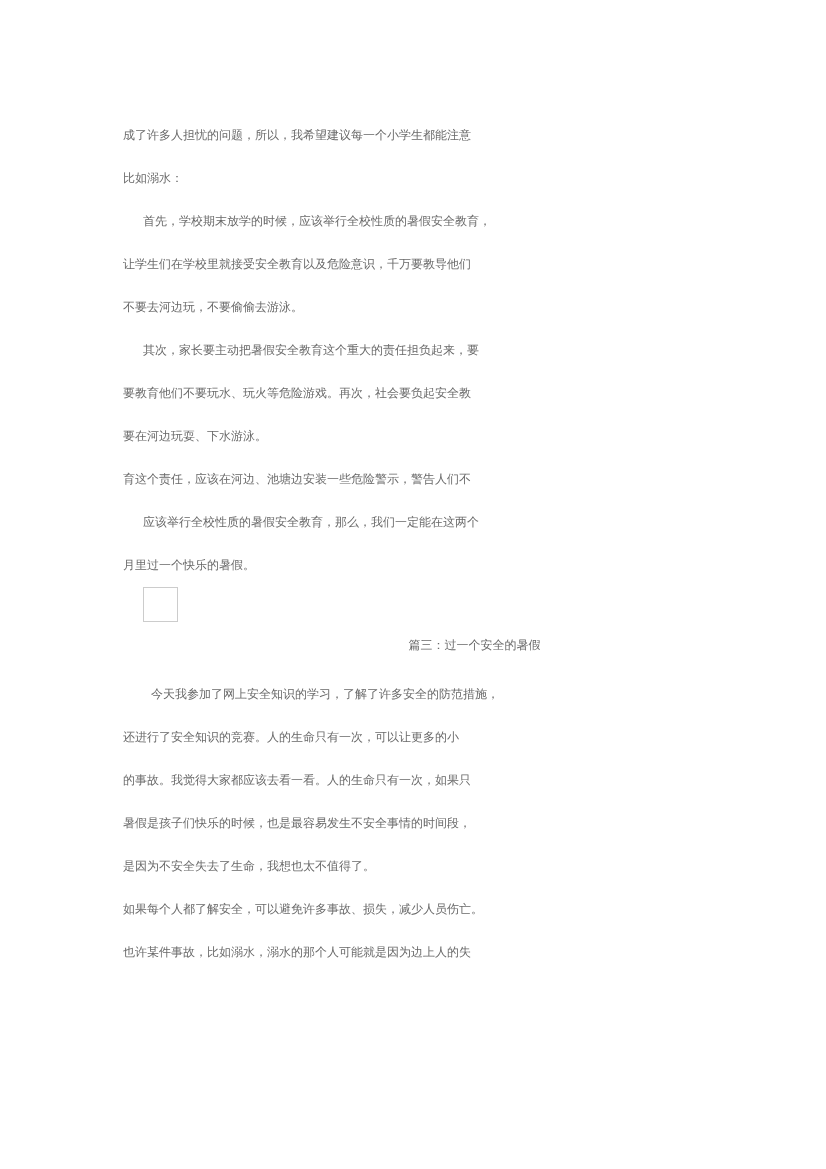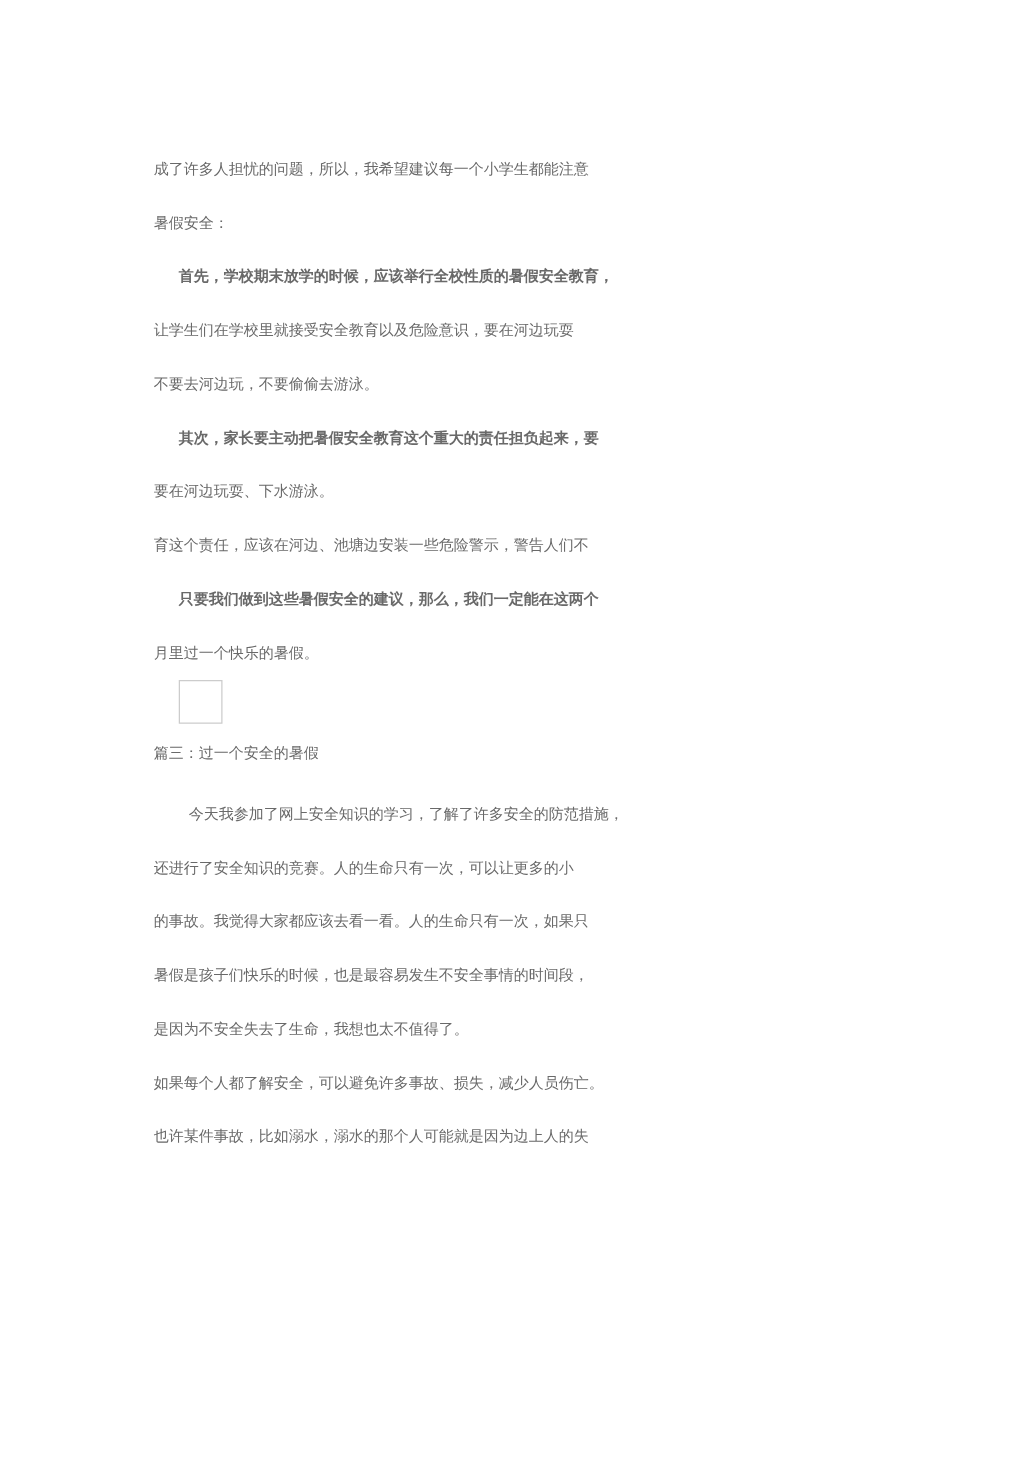--- a/index.html
+++ b/index.html
@@ -23,53 +23,54 @@
     line-height: 43px;
     color: #696969;
     font-weight: 400;
   }
   .line {
     height: 43px;
     white-space: nowrap;
   }
   .indent {
     padding-left: 20px;
-    font-weight: bold;
   }
   .image-box {
     box-sizing: border-box;
     width: 35px;
     height: 35px;
     border: 1px solid #cccccc;
     margin-left: 20px;
     background: #ffffff;
   }
   .title-line {
     margin-top: 2px;
+    text-align: center;
   }
   .para-start {
     margin-top: 6px;
     margin-left: 28px;
   }
 </style>
 </head>
 <body>
 
 <div class="page">
   <div class="content">
 
     <div class="line">成了许多人担忧的问题，所以，我希望建议每一个小学生都能注意</div>
-    <div class="line">暑假安全：</div>
+    <div class="line">比如溺水：</div>
     <div class="line indent">首先，学校期末放学的时候，应该举行全校性质的暑假安全教育，</div>
-    <div class="line">让学生们在学校里就接受安全教育以及危险意识，要在河边玩耍</div>
+    <div class="line">让学生们在学校里就接受安全教育以及危险意识，千万要教导他们</div>
     <div class="line">不要去河边玩，不要偷偷去游泳。</div>
     <div class="line indent">其次，家长要主动把暑假安全教育这个重大的责任担负起来，要</div>
+    <div class="line">要教育他们不要玩水、玩火等危险游戏。再次，社会要负起安全教</div>
     <div class="line">要在河边玩耍、下水游泳。</div>
     <div class="line">育这个责任，应该在河边、池塘边安装一些危险警示，警告人们不</div>
-    <div class="line indent">只要我们做到这些暑假安全的建议，那么，我们一定能在这两个</div>
+    <div class="line indent">应该举行全校性质的暑假安全教育，那么，我们一定能在这两个</div>
     <div class="line">月里过一个快乐的暑假。</div>
 
     <div class="image-box"></div>
 
     <div class="line title-line">篇三：过一个安全的暑假</div>
 
     <div class="line para-start">今天我参加了网上安全知识的学习，了解了许多安全的防范措施，</div>
     <div class="line">还进行了安全知识的竞赛。人的生命只有一次，可以让更多的小</div>
     <div class="line">的事故。我觉得大家都应该去看一看。人的生命只有一次，如果只</div>
     <div class="line">暑假是孩子们快乐的时候，也是最容易发生不安全事情的时间段，</div>

